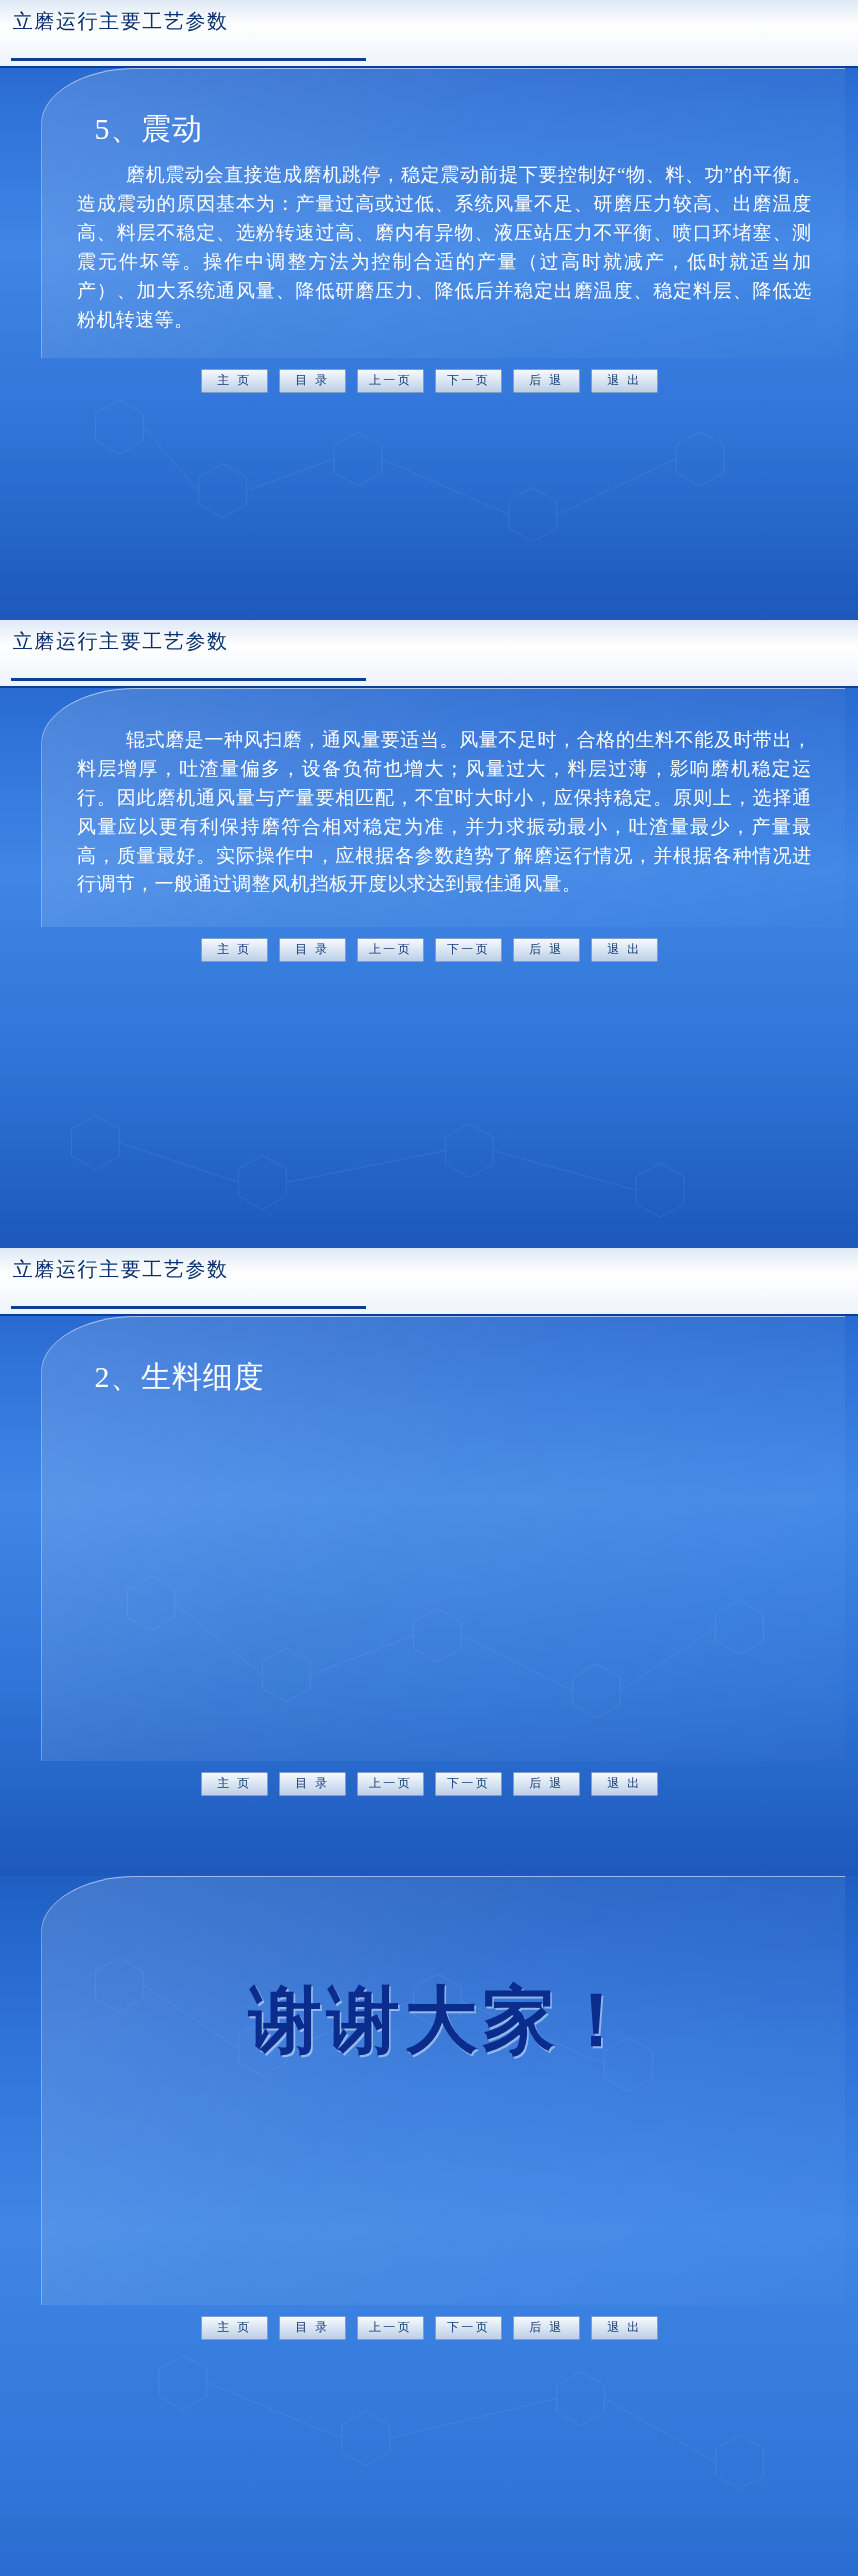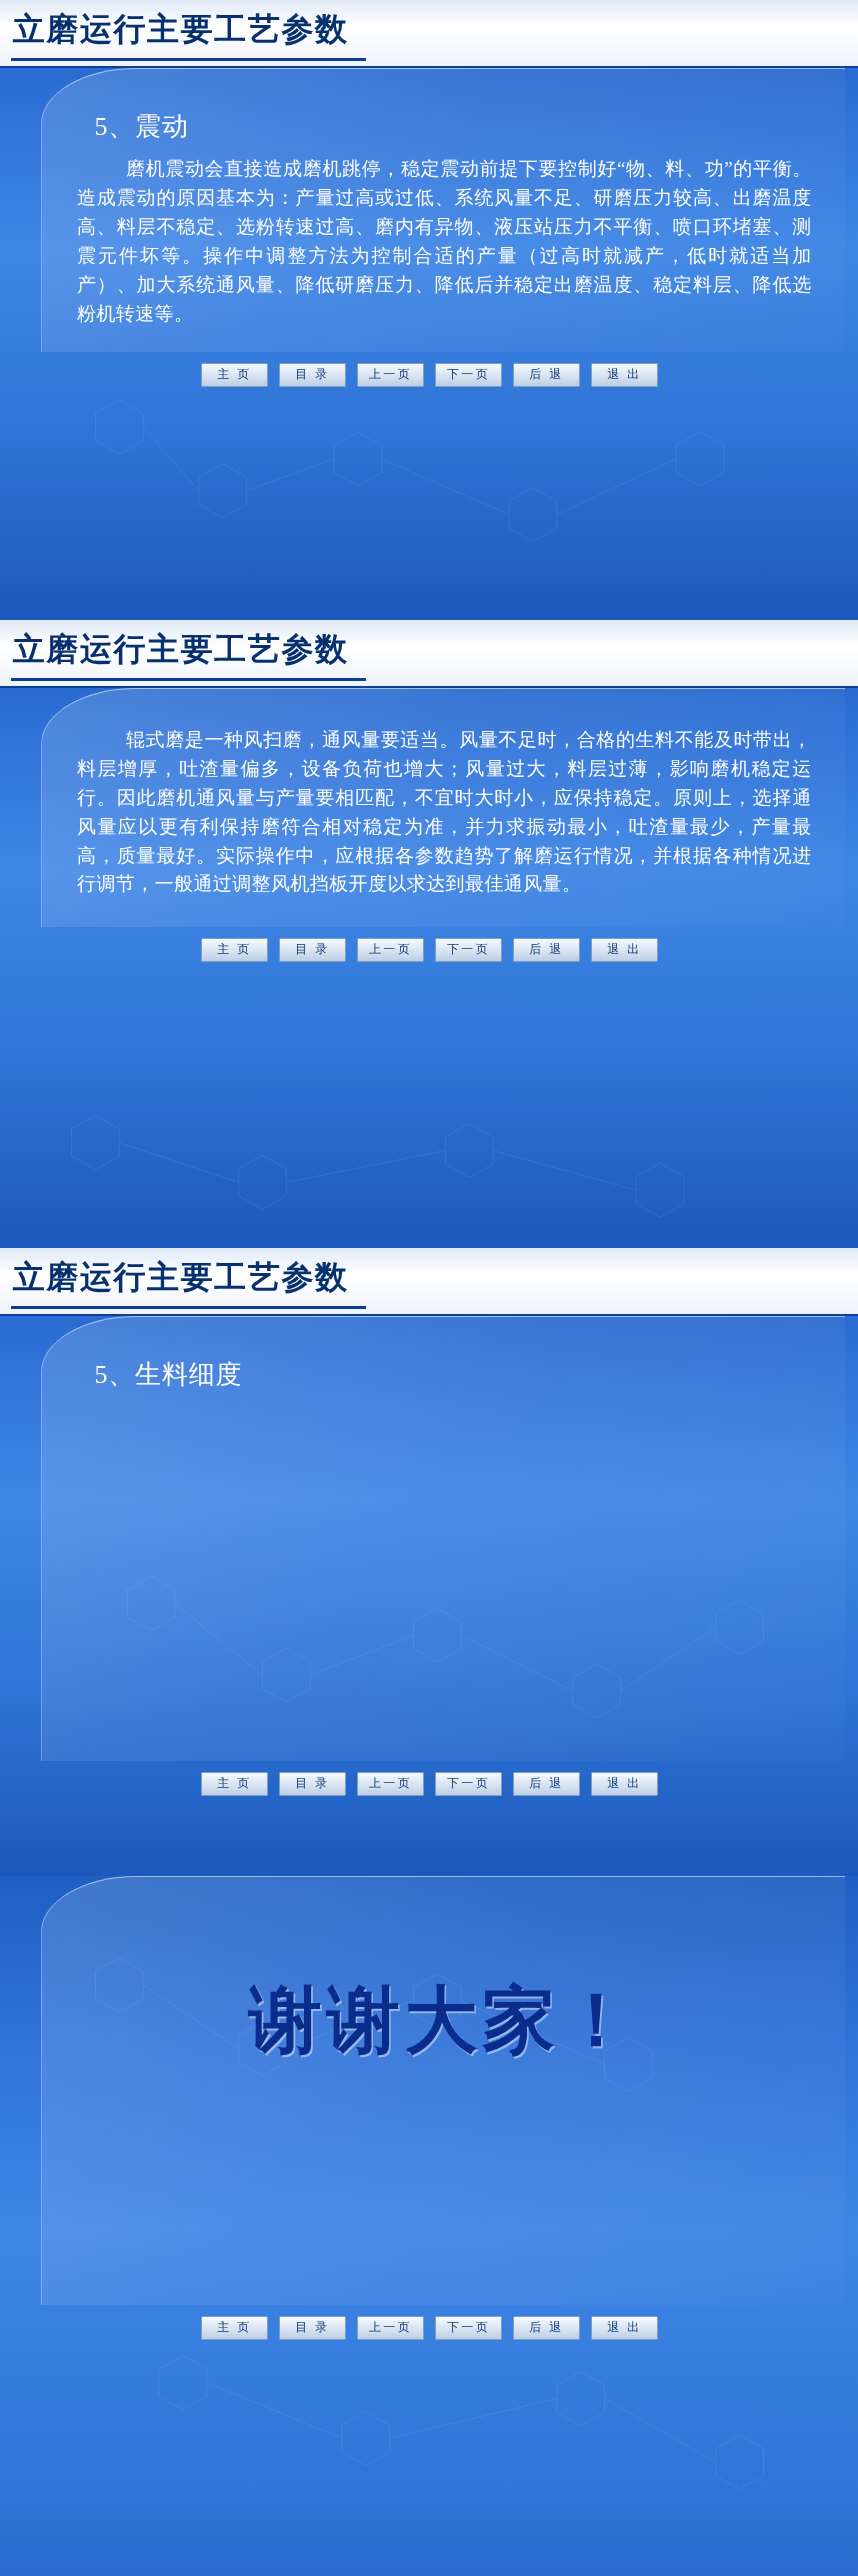--- a/index.html
+++ b/index.html
@@ -26,22 +26,22 @@
   .slide-header {
     position: relative;
     height: 68px;
     background: linear-gradient(180deg, #dfe9f6 0%, #ffffff 40%, #eef3fb 100%);
     border-bottom: 2.4px solid #0d3f94;
   }
   .slide-header .title {
     position: absolute;
     left: 12.7px;
     top: 8px;
-    font-size: 32px;
-    font-weight: bold;
+    font-size: 20px;
+    font-weight: normal;
     color: #07306f;
     letter-spacing: 1.6px;
     font-family: "Liberation Serif", "DejaVu Serif", serif;
   }
   .slide-header .underline {
     position: absolute;
     left: 11px;
     right: 493px;
     bottom: 4.8px;
     height: 3.2px;
@@ -56,21 +56,21 @@
     position: relative;
     margin: 0 14.3px 0 41px;
     padding: 37px 33px 24px 35px;
     min-height: 239px;
     background: linear-gradient(135deg, rgba(255,255,255,0.16) 0%, rgba(255,255,255,0.07) 45%, rgba(255,255,255,0.02) 100%);
     border-top-left-radius: 95px 56px;
     border-top: 1.6px solid rgba(255,255,255,0.55);
     border-left: 1.6px solid rgba(255,255,255,0.35);
   }
   .heading {
-    font-size: 26px;
+    font-size: 30px;
     color: #ffffff;
     margin: 3.2px 0 11px 17.5px;
     letter-spacing: 0.8px;
     font-family: "Liberation Serif", "DejaVu Serif", serif;
   }
   .body-text {
     font-size: 19px;
     line-height: 1.52;
     color: #ffffff;
     text-indent: 49px;
@@ -220,21 +220,21 @@
       <line x1="580" y1="487" x2="720" y2="557"></line>
       <line x1="780" y1="557" x2="900" y2="477"></line>
     </g>
   </svg>
   <div class="slide-header">
     <div class="title">立磨运行主要工艺参数</div>
     <div class="underline"></div>
   </div>
   <div class="content-wrap">
     <div class="panel" style="min-height:445px;">
-      <div class="heading">5、生料细度</div>
+      <div class="heading">2、生料细度</div>
     </div>
   </div>
   <div class="navbar">
     <div class="navbtn">主 页</div>
     <div class="navbtn">目 录</div>
     <div class="navbtn">上一页</div>
     <div class="navbtn">下一页</div>
     <div class="navbtn">后 退</div>
     <div class="navbtn">退 出</div>
   </div>

